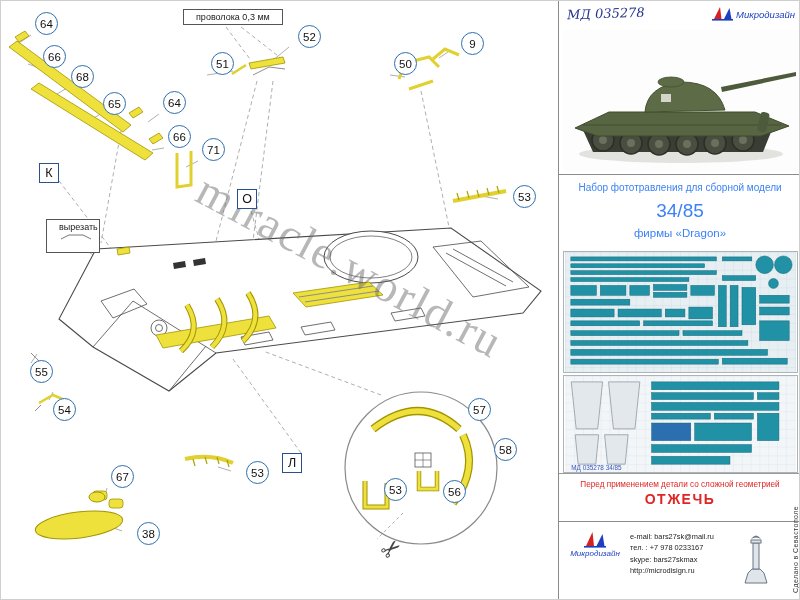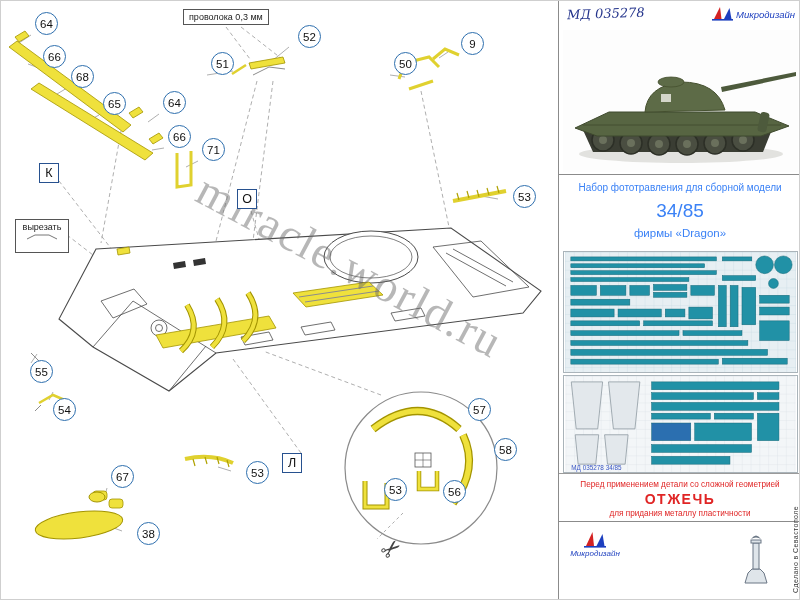--- a/index.html
+++ b/index.html
@@ -10,22 +10,22 @@
   .diagram { position:absolute; left:0; top:0; width:557px; height:600px; }
   .art { position:absolute; left:0; top:0; z-index:1; }
   .watermark { position:absolute; left:212px; top:162px; z-index:2; font-family:"Liberation Serif",serif;
     font-size:46px; letter-spacing:2px; color:rgba(105,105,105,.48); transform:rotate(28deg);
     transform-origin:0 0; white-space:nowrap; pointer-events:none; }
   .callout { position:absolute; z-index:3; width:23px; height:23px; border:1.6px solid #2e6fae; border-radius:50%;
     background:#fff; color:#111; font-size:11.5px; display:flex; align-items:center; justify-content:center;margin-left:16px; }
   .marker { position:absolute; z-index:3; width:20px; height:20px; border:1.5px solid #27518f;
     background:#fff; color:#111; font-size:12.5px; display:flex; align-items:center; justify-content:center; }
   .label-box { position:absolute; z-index:3; border:1px solid #555; background:#fff; color:#222;
-    font-size:9px; padding:2px 5px; white-space:nowrap; }
-  .cutout-box { width:54px; height:34px; text-align:center; white-space:normal; }
+    font-size:9px; padding:2px 12px; white-space:nowrap; }
+  .cutout-box { width:54px; height:34px; text-align:center; white-space:normal;margin-left:31px; }
 
   
   .panel { position:absolute; left:557px; top:0; width:243px; height:600px; background:#fff; border-left:1px solid #8b8b8b; z-index:5; }
   .p-head { height:26px; display:flex; justify-content:space-between; align-items:flex-start; padding:5px 6px 0 8px; }
   .p-code { font-family:"DejaVu Serif",serif; font-style:italic; font-size:13px; color:#24348c; transform:rotate(-2deg); }
   .brand-row { display:flex; align-items:center; gap:3px; }
   .brand-name { color:#1d3fbf; font-style:italic; font-weight:normal; font-size:9.5px; }
   .p-photo { height:148px; border-bottom:1px solid #8b8b8b; padding-top:3px; }
   .p-photo svg { display:block; margin:0 auto; }
   .p-title { height:74px; text-align:center; color:#3b82f6; }
@@ -341,32 +341,37 @@
           <rect x="88" y="70" width="102" height="8"></rect>
             <rect x="88" y="82" width="80" height="8"></rect>
         </g>
         <text x="6" y="96" font-size="6.5" fill="#3a56c4">МД 035278   34/85</text>
       </svg>
     </div>
 
     <div class="p-warn">
       <div class="w1">Перед применением детали со сложной геометрией</div>
       <div class="w2">ОТЖЕЧЬ</div>
-      <div class="w3">для придания металлу пластичности</div>
     </div>
 
     <div class="p-foot">
       <div class="f-logo">
         <svg width="24" height="18">
           <path d="M3 15 L9.5 1 L11 15 Z" fill="#d42222"></path>
           <path d="M13.5 15 L19.5 3 L21.5 15 Z" fill="#1d3fbf"></path>
           <rect x="1" y="15" width="22" height="1.6" fill="#1d3fbf"></rect>
         </svg>
         <span class="brand-name">Микродизайн</span>
       </div>
+      <div class="f-contacts">
+        <div>e-mail: bars27sk@mail.ru</div>
+        <div>тел. : +7 978 0233167</div>
+        <div>skype: bars27skmax</div>
+        <div>http://microdisign.ru</div>
+      </div>
       <svg class="monument" width="30" height="54" viewBox="0 0 30 54">
         <g stroke="#6b7785" stroke-width="1" fill="#dfe5ea">
           <path d="M4 52 L26 52 L23 42 L19 38 L11 38 L7 42 Z"></path>
           <rect x="12" y="12" width="6" height="26"></rect>
           <rect x="10" y="9" width="10" height="3"></rect>
         </g>
         <path d="M10 8 Q15 1 20 8 Q15 5 10 8" fill="#6b7785"></path>
       </svg>
     </div>
     <div class="made-in">Сделано в Севастополе</div>

